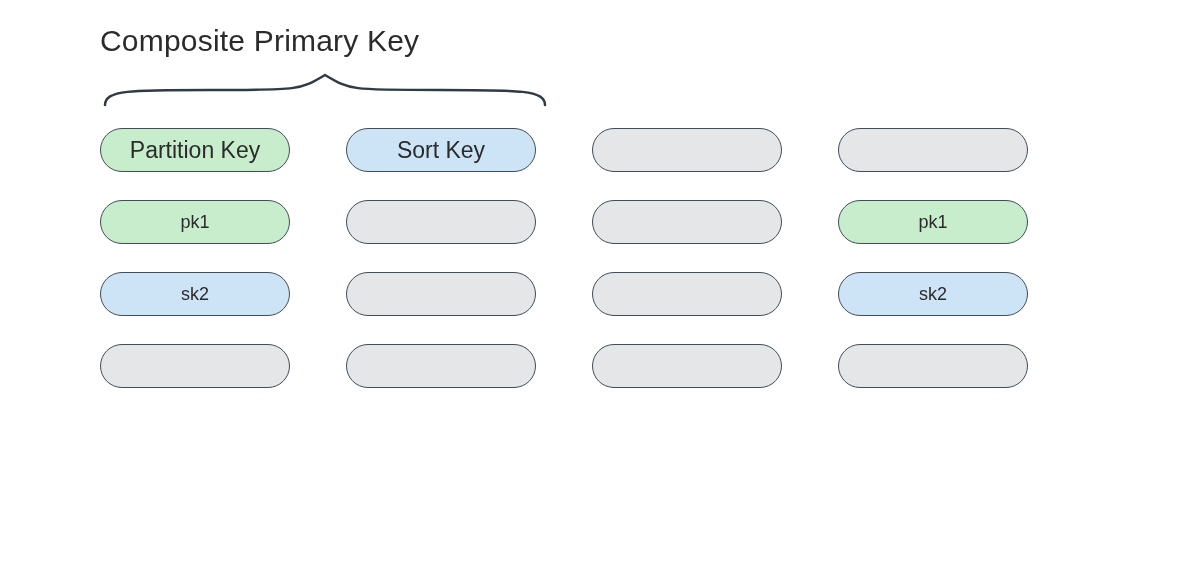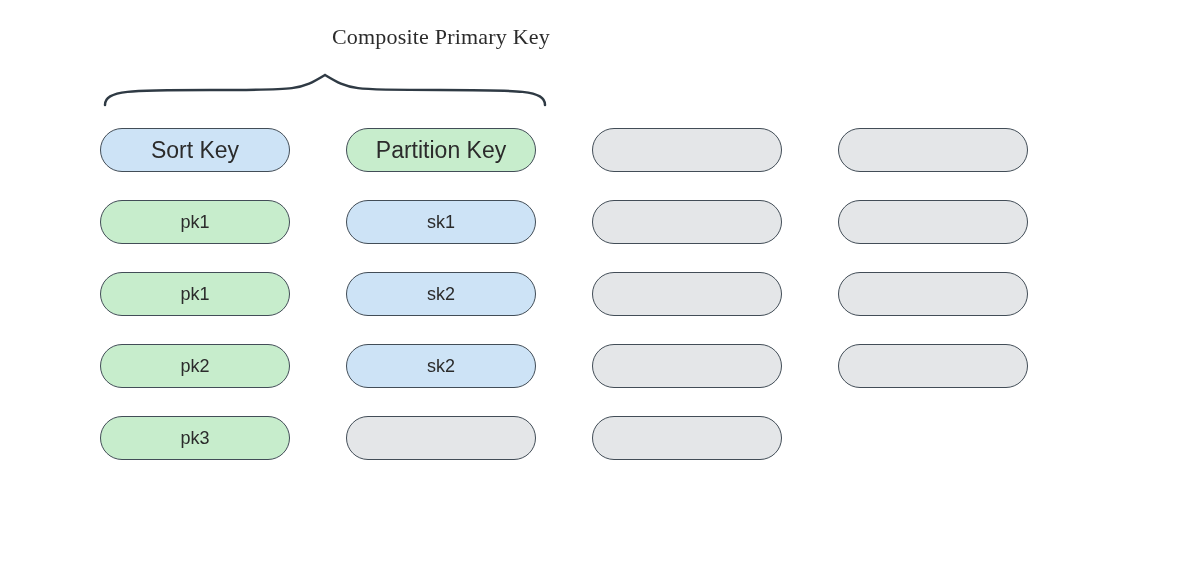--- a/index.html
+++ b/index.html
@@ -14,24 +14,23 @@
   .canvas {
     position: relative;
     width: 1200px;
     height: 577px;
   }
   .title {
     position: absolute;
     left: 100px;
     width: 450px;
     top: 24px;
-    text-align: right;
-    font-size: 22px;
+    text-align: left;
+    font-size: 30px;
     letter-spacing: 0.2px;
-    font-family: Liberation Serif, serif;
   }
   .brace {
     position: absolute;
     left: 100px;
     top: 70px;
     width: 450px;
     height: 40px;
   }
   .table {
     position: absolute;
@@ -67,38 +66,35 @@
   <svg class="brace" viewBox="0 0 450 40">
     <path d="M 5 35
              C 5 20, 30 20, 110 20
              C 200 20, 200 20, 225 5
              C 250 20, 250 20, 340 20
              C 420 20, 445 20, 445 35" fill="none" stroke="#2f3a44" stroke-width="2.5" stroke-linecap="round"></path>
   </svg>
 
   <div class="table">
 
+    <div class="pill green header">Partition Key</div>
     <div class="pill blue header">Sort Key</div>
-    <div class="pill green header">Partition Key</div>
     <div class="pill gray header"></div>
     <div class="pill gray header"></div>
 
     <div class="pill green">pk1</div>
-    <div class="pill blue">sk1</div>
     <div class="pill gray"></div>
     <div class="pill gray"></div>
 
     <div class="pill green">pk1</div>
     <div class="pill blue">sk2</div>
     <div class="pill gray"></div>
     <div class="pill gray"></div>
 
-    <div class="pill green">pk2</div>
     <div class="pill blue">sk2</div>
     <div class="pill gray"></div>
     <div class="pill gray"></div>
 
-    <div class="pill green">pk3</div>
     <div class="pill gray"></div>
     <div class="pill gray"></div>
 
   </div>
 </div>
 
 </body></html>

